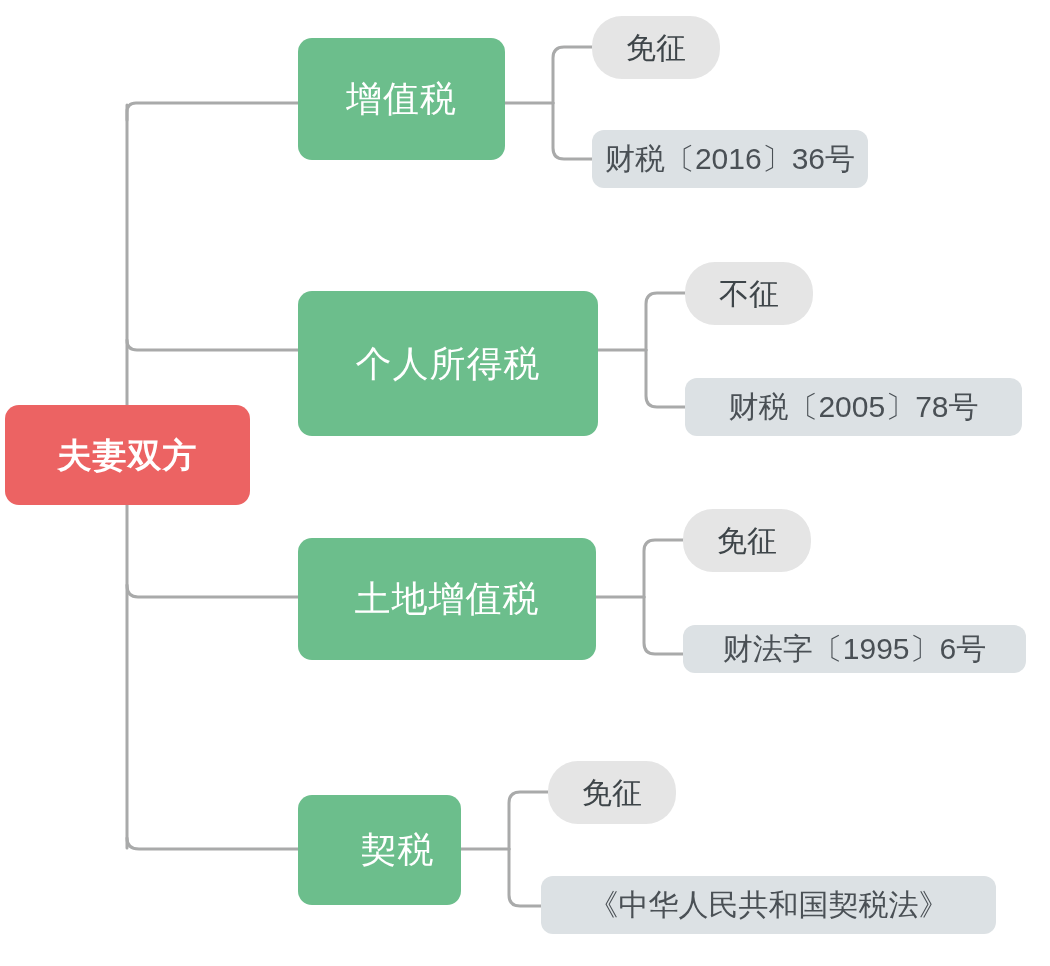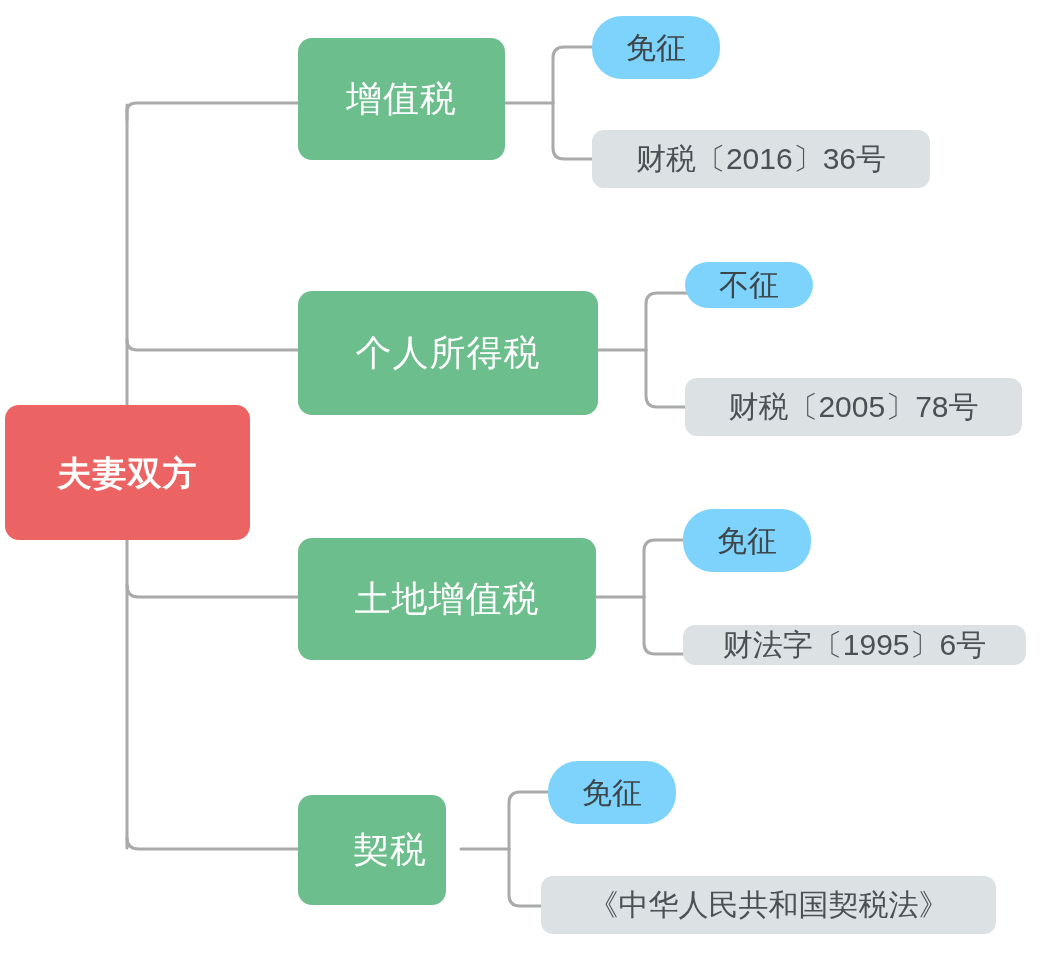--- a/index.html
+++ b/index.html
@@ -45,21 +45,21 @@
   .node-topic {
     background: #6CBE8C;
     color: #ffffff;
     border-radius: 14px;
     font-size: 36px;
     font-weight: normal;
     letter-spacing: 1px;
   }
   
   .node-status {
-    background: #7dd3fc;
+    background: #e5e5e5;
     color: #3E4549;
     border-radius: 30px;
     font-size: 30px;
     font-weight: normal;
   }
   
   .node-ref {
     background: #DCE1E4;
     color: #4A5055;
     border-radius: 12px;
@@ -94,61 +94,61 @@
 
     <path d="M596,597 L644,597"></path>
     <path d="M644,597 L644,551 Q644,540 655,540 L685,540"></path>
     <path d="M644,597 L644,643 Q644,654 655,654 L685,654"></path>
 
     <path d="M461,849 L509,849"></path>
     <path d="M509,849 L509,803 Q509,792 520,792 L550,792"></path>
     <path d="M509,849 L509,895 Q509,906 520,906 L550,906"></path>
   </svg>
 
-  <div class="node node-root" style="left:5px; top:405px; width:245px; height:135px;justify-content:center;">
+  <div class="node node-root" style="left:5px; top:405px; width:245px; height:100px;justify-content:center;">
     <span>夫妻双方</span>
   </div>
 
   <div class="node node-topic" style="left:298px; top:38px; width:207px; height:122px;justify-content:center;">
     <span>增值税</span>
   </div>
 
   <div class="node node-status" style="left:592px; top:16px; width:128px; height:63px;">
     <span>免征</span>
   </div>
 
-  <div class="node node-ref" style="left:592px; top:130px; width:338px; height:58px;align-items:center;">
+  <div class="node node-ref" style="left:592px; top:130px; width:276px; height:58px;align-items:center;">
     <span>财税〔2016〕36号</span>
   </div>
 
-  <div class="node node-topic" style="left:298px; top:291px; width:300px; height:124px;">
+  <div class="node node-topic" style="left:298px; top:291px; width:300px; height:145px;">
     <span>个人所得税</span>
   </div>
 
-  <div class="node node-status" style="left:685px; top:262px; width:128px; height:46px;">
+  <div class="node node-status" style="left:685px; top:262px; width:128px; height:63px;">
     <span>不征</span>
   </div>
 
   <div class="node node-ref" style="left:685px; top:378px; width:337px; height:58px;">
     <span>财税〔2005〕78号</span>
   </div>
 
   <div class="node node-topic" style="left:298px; top:538px; width:298px; height:122px;align-items:center;">
     <span>土地增值税</span>
   </div>
 
   <div class="node node-status" style="left:683px; top:509px; width:128px; height:63px;">
     <span>免征</span>
   </div>
 
-  <div class="node node-ref" style="left:683px; top:625px; width:343px; height:40px;">
+  <div class="node node-ref" style="left:683px; top:625px; width:343px; height:48px;">
     <span>财法字〔1995〕6号</span>
   </div>
 
-  <div class="node node-topic" style="left:298px; top:795px; width:148px; height:110px;padding-left:36px;">
+  <div class="node node-topic" style="left:298px; top:795px; width:163px; height:110px;padding-left:36px;">
     <span>契税</span>
   </div>
 
   <div class="node node-status" style="left:548px; top:761px; width:128px; height:63px;">
     <span>免征</span>
   </div>
 
   <div class="node node-ref" style="left:541px; top:876px; width:455px; height:58px;font-family:Liberation Serif, serif;">
     <span>《中华人民共和国契税法》</span>
   </div>

